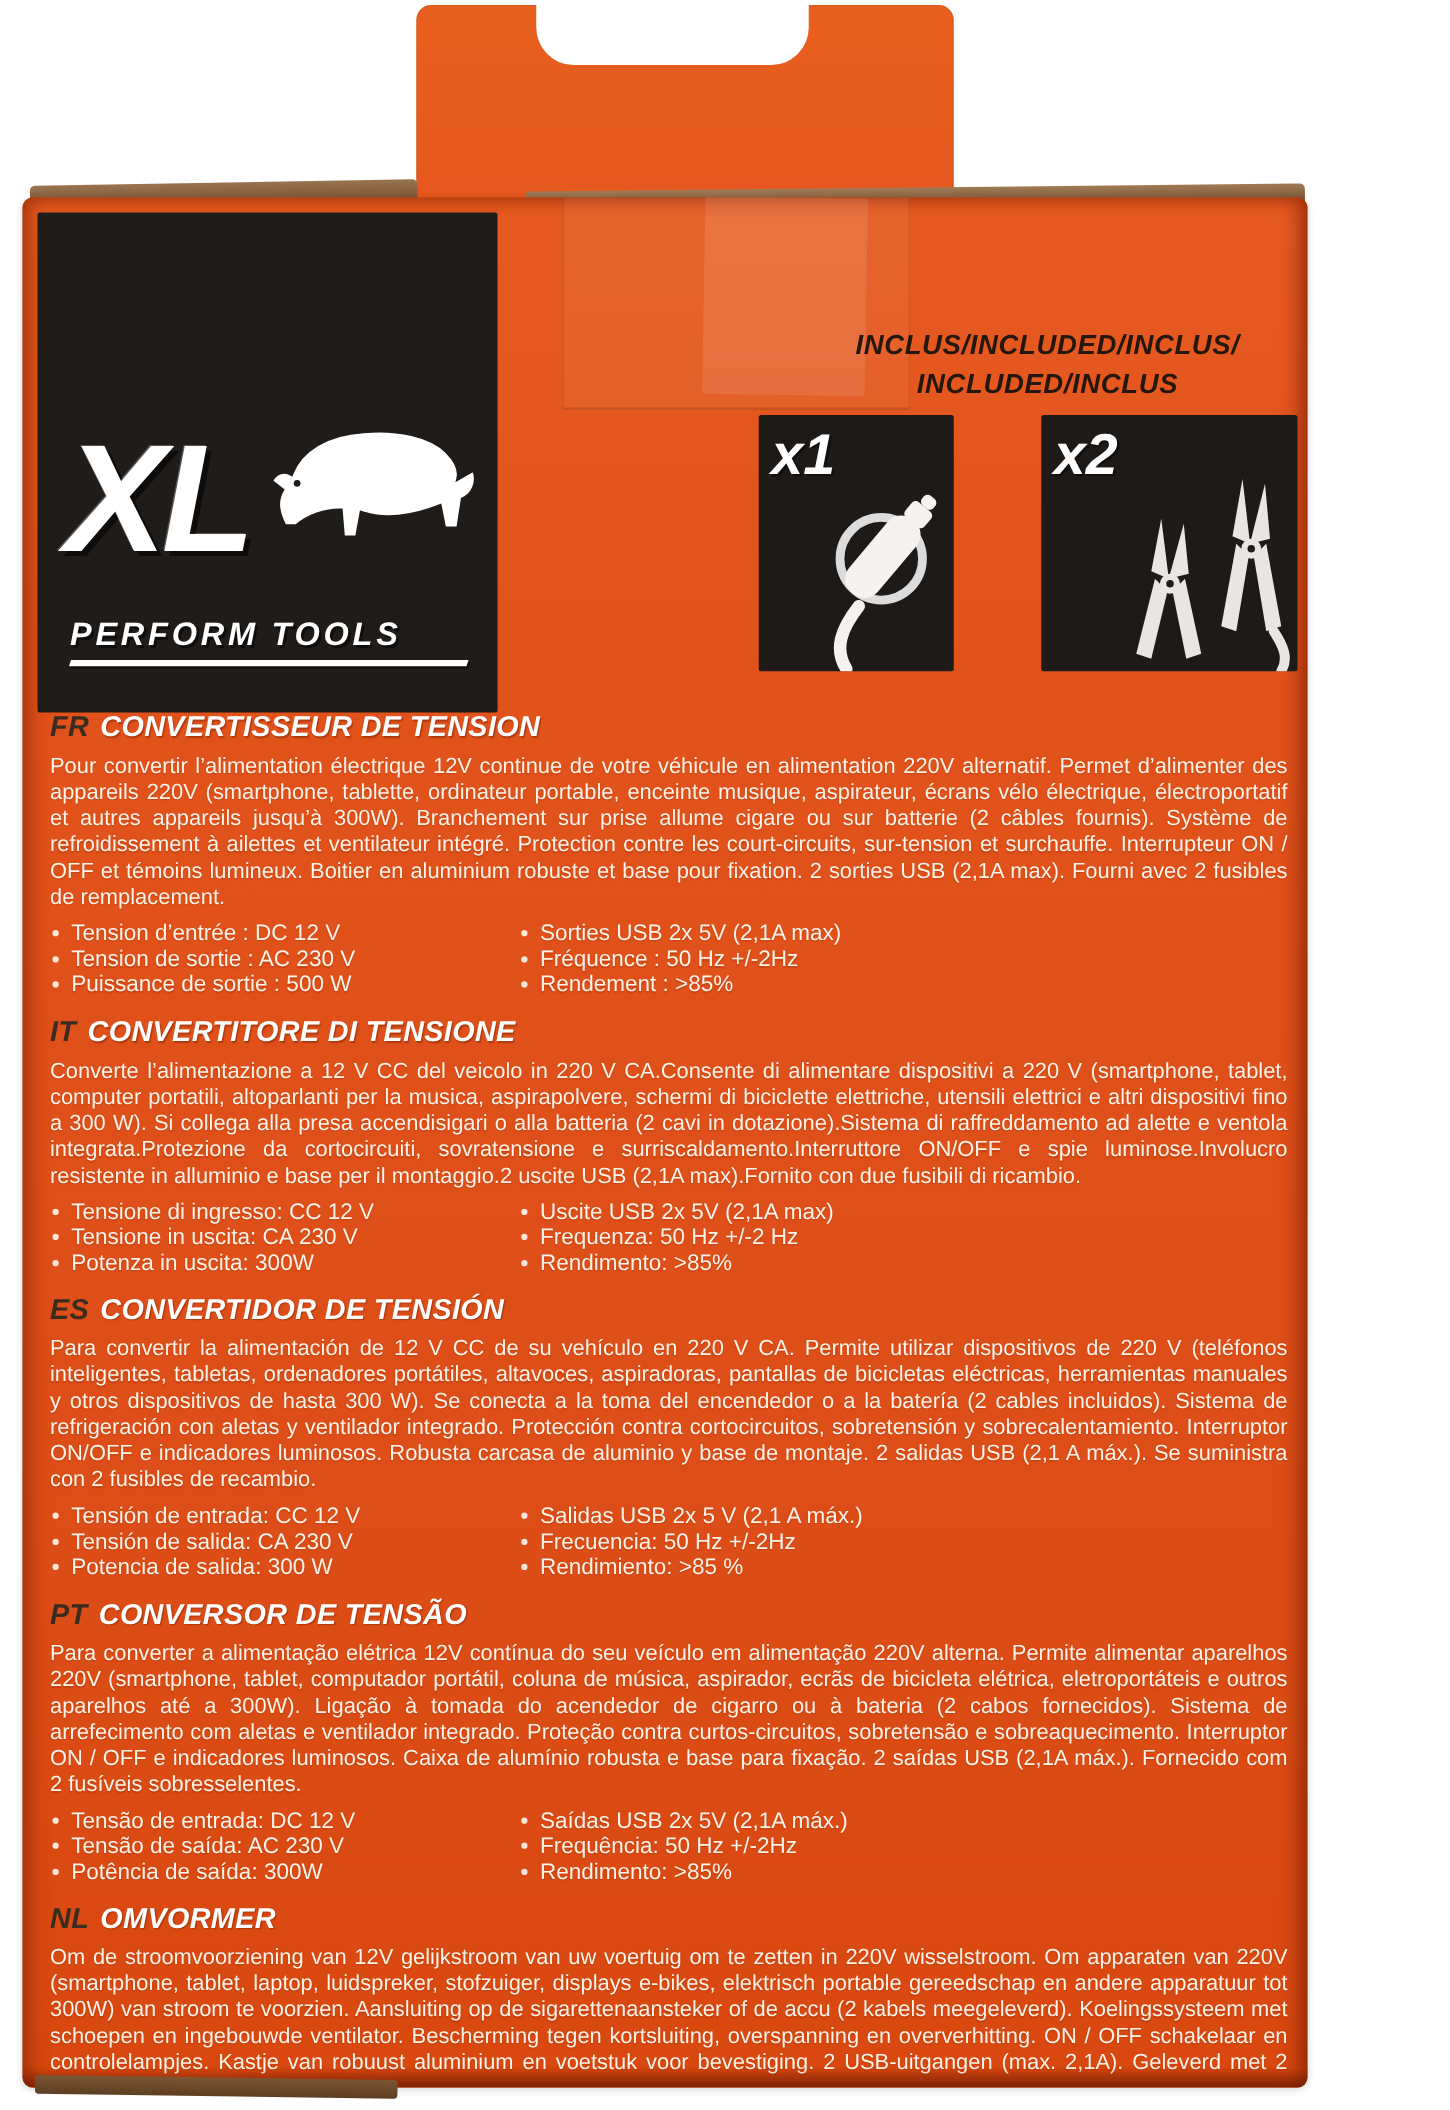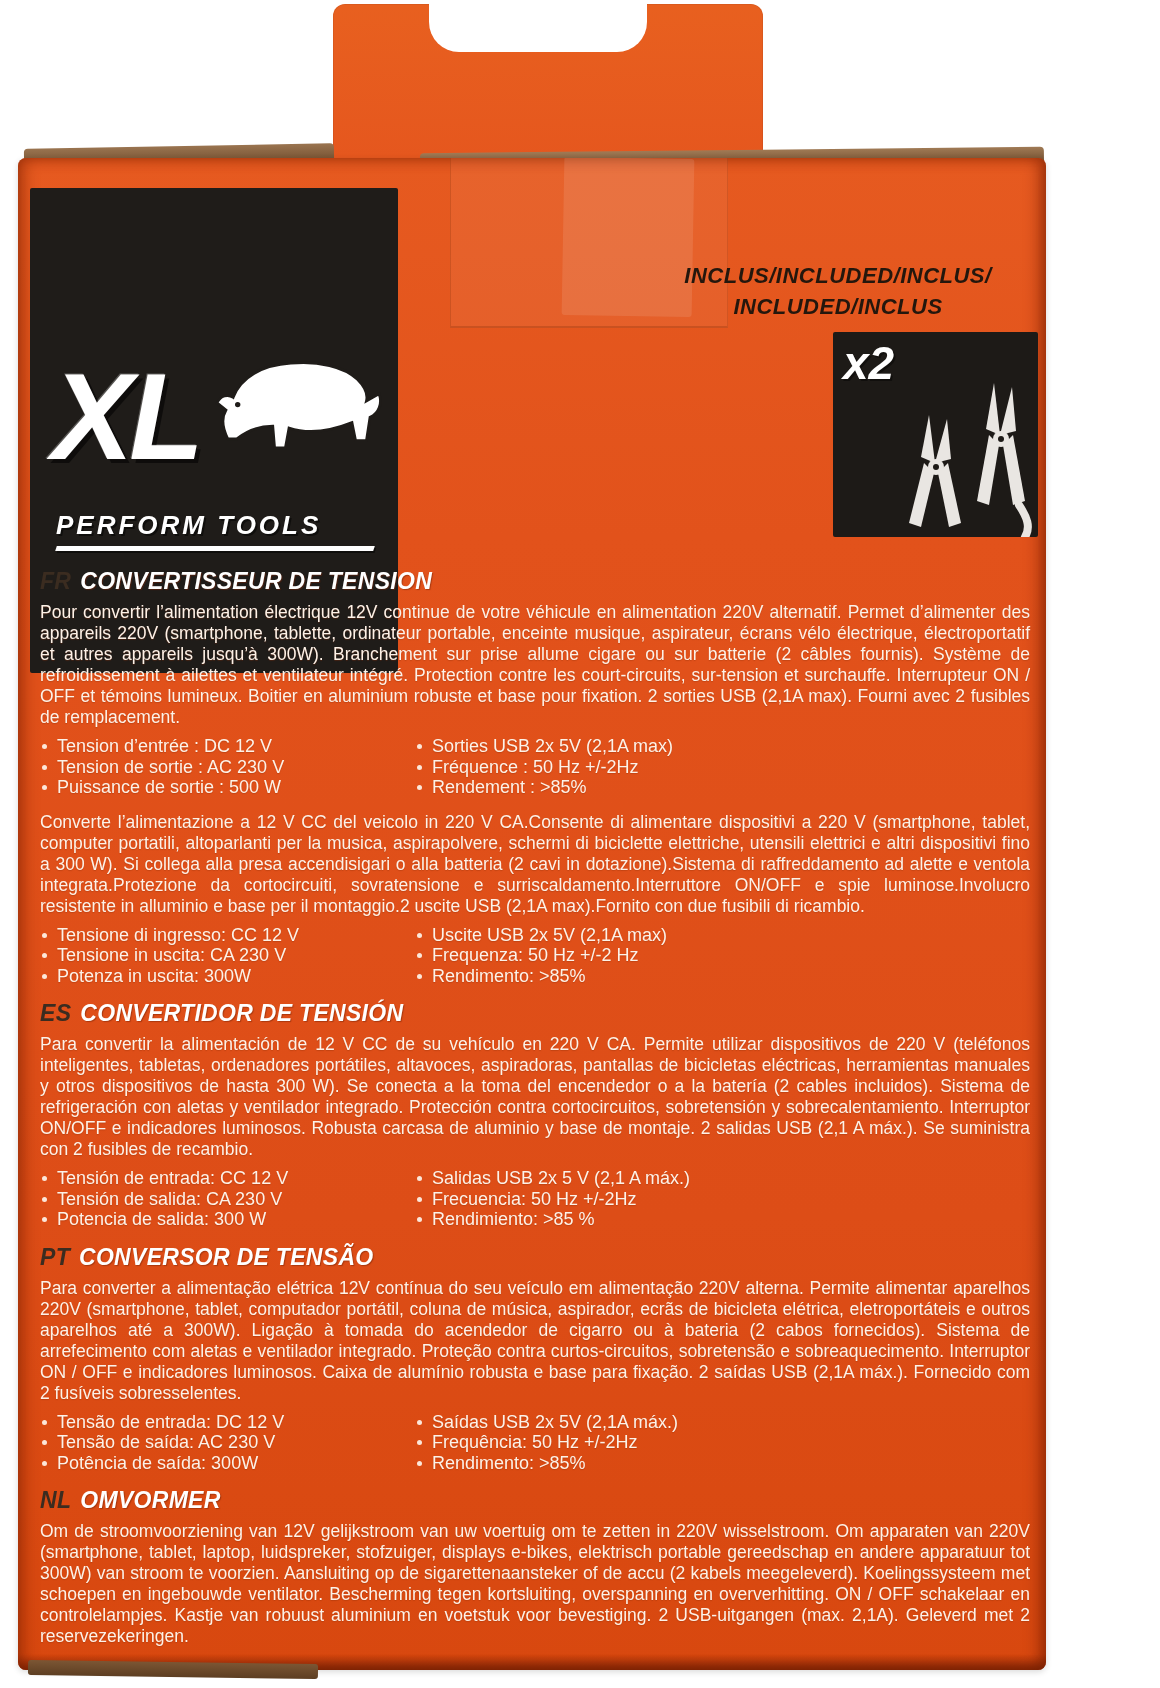--- a/index.html
+++ b/index.html
@@ -29,21 +29,21 @@
   .box-bottom-shade{position:absolute;left:0;bottom:0;width:100%;height:16px;
        background:linear-gradient(180deg,rgba(90,20,0,0),rgba(90,20,0,.45));}
 
   
   .flap-shine{position:absolute;left:432px;top:0;width:276px;height:168px;background:rgba(255,255,255,.055);
        border-bottom:2px solid rgba(140,50,10,.3);border-left:1px solid rgba(130,45,8,.25);border-right:1px solid rgba(130,45,8,.2);}
   .tape{position:absolute;left:545px;top:0;width:130px;height:158px;background:rgba(255,255,255,.10);
        transform:rotate(1deg);border-radius:3px;}
 
   
-  .logo-panel{position:absolute;left:12px;top:30px;width:368px;height:485px;background:#1f1c19;border-radius:2px;}
+  .logo-panel{position:absolute;left:12px;top:12px;width:368px;height:400px;background:#1f1c19;border-radius:2px;}
   .xl-text{position:absolute;left:22px;top:168px;font-size:122px;line-height:122px;font-weight:900;font-style:italic;
        color:#ffffff;letter-spacing:-4px;text-shadow:4px 4px 0 rgba(0,0,0,.55), -1px -1px 0 rgba(255,255,255,.25);}
   .bison{position:absolute;left:178px;top:148px;width:180px;height:130px;}
   .perform-text{position:absolute;left:26px;top:322px;font-size:26px;font-weight:800;font-style:italic;color:#ffffff;
        letter-spacing:3px;white-space:nowrap;text-shadow:2px 2px 0 rgba(0,0,0,.5);}
   .perform-underline{position:absolute;left:26px;top:358px;width:318px;height:5px;background:#ffffff;
        transform:skewX(-18deg);box-shadow:2px 2px 0 rgba(0,0,0,.5);}
 
   
   .included{position:absolute;left:600px;top:102px;width:440px;text-align:center;color:#24170d;
@@ -97,20 +97,32 @@
       </svg>
       <div class="perform-text">PERFORM TOOLS</div>
       <div class="perform-underline"></div>
     </div>
 
     <div class="included">
       <div>INCLUS/INCLUDED/INCLUS/</div>
       <div>INCLUDED/INCLUS</div>
     </div>
 
+    <div class="picto picto1">
+      <div class="picto-count">x1</div>
+      <svg width="120" height="150" viewBox="0 0 120 150">
+        <circle cx="64" cy="60" r="33" fill="none" stroke="#ffffff" stroke-width="7" opacity=".85"></circle>
+        <g transform="rotate(40 64 60)" fill="#f5f2ef">
+          <rect x="49" y="20" width="30" height="76" rx="14"></rect>
+          <rect x="54" y="6" width="20" height="16" rx="4"></rect>
+          <rect x="58" y="-4" width="12" height="10" rx="4"></rect>
+        </g>
+        <path d="M46,98 C32,116 26,132 36,148" stroke="#f5f2ef" stroke-width="10" fill="none" stroke-linecap="round"></path>
+      </svg>
+    </div>
 
     <div class="picto picto2">
       <div class="picto-count">x2</div>
       <svg width="135" height="160" viewBox="0 0 135 160">
         <g fill="#e9e6e2">
 
           <path d="M28,38 L20,80 L34,86 Z"></path>
           <path d="M46,42 L50,82 L34,86 Z"></path>
           <circle cx="35" cy="90" r="8" fill="#e9e6e2"></circle>
           <circle cx="35" cy="90" r="3" fill="#1d1a17"></circle>
@@ -143,20 +155,23 @@
           </ul>
           <ul class="bul-col">
             <li>Sorties USB 2x 5V (2,1A max)</li>
             <li>Fréquence : 50 Hz +/-2Hz</li>
             <li>Rendement : &gt;85%</li>
           </ul>
         </div>
       </div>
 
       <div class="section">
+        <div class="sec-head">
+          <span class="sec-code">IT</span><span class="sec-title">CONVERTITORE DI TENSIONE</span>
+        </div>
         <p class="sec-body">Converte l’alimentazione a 12 V CC del veicolo in 220 V CA.Consente di alimentare dispositivi a 220 V (smartphone, tablet, computer portatili, altoparlanti per la musica, aspirapolvere, schermi di biciclette elettriche, utensili elettrici e altri dispositivi fino a 300 W). Si collega alla presa accendisigari o alla batteria (2 cavi in dotazione).Sistema di raffreddamento ad alette e ventola integrata.Protezione da cortocircuiti, sovratensione e surriscaldamento.Interruttore ON/OFF e spie luminose.Involucro resistente in alluminio e base per il montaggio.2 uscite USB (2,1A max).Fornito con due fusibili di ricambio.</p>
         <div class="bullets">
           <ul class="bul-col bul-left">
             <li>Tensione di ingresso: CC 12 V</li>
             <li>Tensione in uscita: CA 230 V</li>
             <li>Potenza in uscita: 300W</li>
           </ul>
           <ul class="bul-col">
             <li>Uscite USB 2x 5V (2,1A max)</li>
             <li>Frequenza: 50 Hz +/-2 Hz</li>

